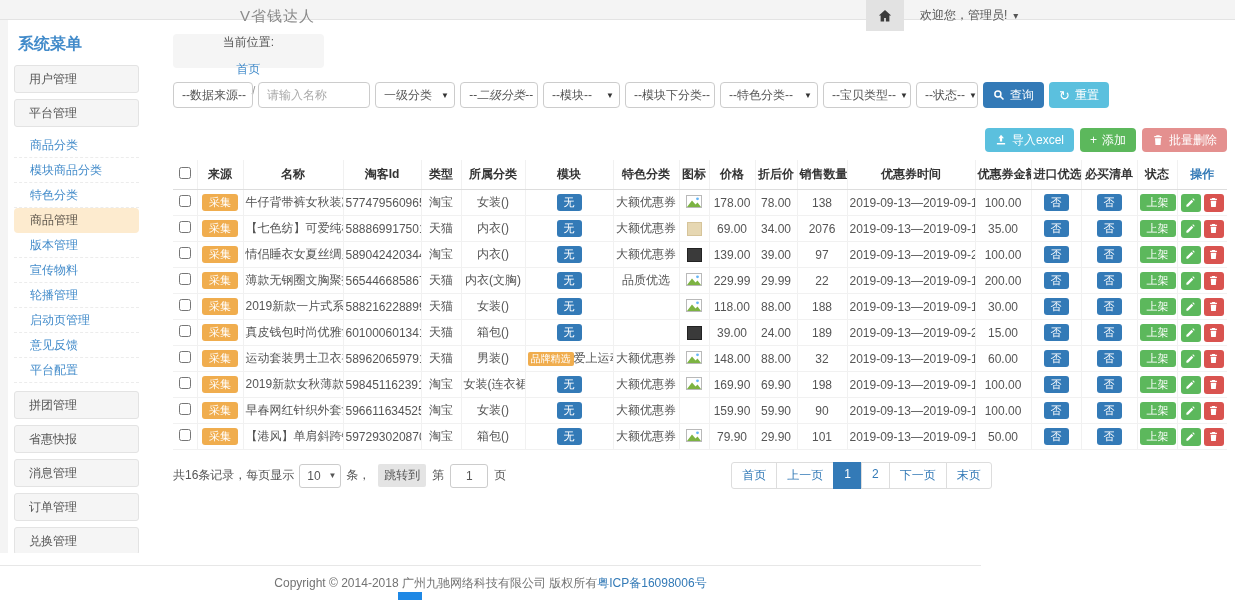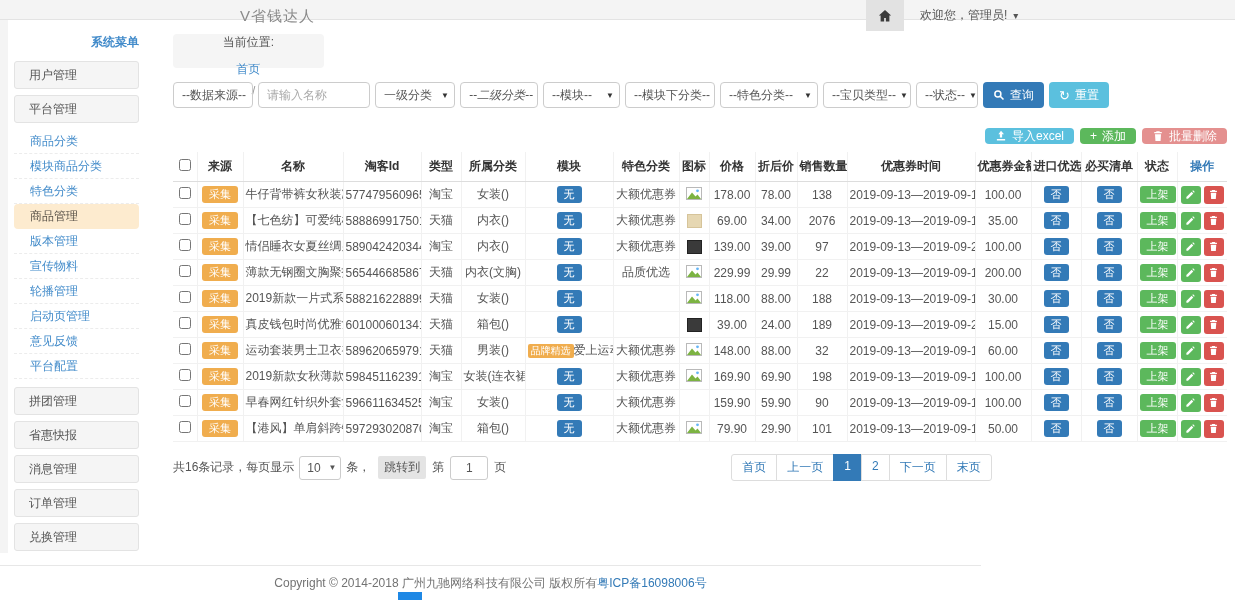--- a/index.html
+++ b/index.html
@@ -13,21 +13,21 @@
   .app-title { position:absolute; left:240px; top:0; line-height:31px; color:#8a8a8a; font-size:15px; letter-spacing:1px; }
   .header-right { position:absolute; left:866px; top:0; height:31px; display:flex; align-items:center; }
   .home-box { width:38px; height:31px; background:#e2e2e2; display:flex; align-items:center; justify-content:center; cursor:pointer; }
   .home-box svg { width:14px; height:14px; fill:#3b3b3b; }
   .welcome { padding:0 6px 0 16px; color:#555; cursor:pointer; }
   .caret-down { color:#555; font-size:10px; cursor:pointer; }
   
   .layout { display:flex; height:533px; }
   .side-col { width:190px; background:#f4f4f4; padding-left:8px; overflow:hidden; }
   .side-inner { background:#fff; height:100%; padding:0 6px; }
-  .side-title { color:#428bca; font-size:12px; font-weight:bold; padding:14px 0 10px 4px;text-align:right; }
+  .side-title { color:#428bca; font-size:16px; font-weight:bold; padding:14px 0 10px 4px; }
   .side-group { height:28px; line-height:27px; background:#f5f5f5; border:1px solid #e3e3e3; border-radius:3px;
     color:#555; padding-left:14px; margin-bottom:6px; cursor:pointer; }
   .side-sub { margin:2px 0 8px; }
   .side-sub-item { height:25px; line-height:24px; padding-left:16px; color:#428bca; border-bottom:1px dashed #ececec; cursor:pointer; }
   .side-sub-item.active { background:#fdebcf; border-radius:4px; border-bottom-color:transparent; color:#5a5349; }
   .main-col { flex:1; padding:14px 8px 0 28px; position:relative; }
   
   .breadcrumb { display:inline-flex; align-items:center; gap:5px; background:#f5f5f5; border-radius:4px;
     height:34px; padding:0 15px; color:#555;flex-direction:column; }
   .breadcrumb svg { width:12px; height:12px; fill:#333; }
@@ -45,21 +45,21 @@
   .btn { border:none; border-radius:4px; height:26px; color:#fff; font-size:12px; display:inline-flex;
     align-items:center; gap:5px; padding:0 10px; cursor:pointer; white-space:nowrap; flex:none; }
   .btn svg { width:12px; height:12px; fill:#fff; }
   .btn-primary { background:#337ab7; }
   .btn-info { background:#5bc0de; }
   .btn-success { background:#5cb85c; }
   .btn-danger-soft { background:#e4908f; }
   .btn .ref-glyph { font-size:13px; line-height:1; }
   
   .action-row { display:flex; justify-content:flex-end; gap:6px; margin-top:20px; }
-  .action-row .btn { height:16px; }
+  .action-row .btn { height:24px; }
   
   table.grid { width:100%; border-collapse:collapse; table-layout:fixed; margin-top:8px; font-size:12px; }
   .grid th { font-weight:bold; color:#333; padding:6px 2px; border-bottom:1px solid #ddd; white-space:nowrap; overflow:hidden; }
   .grid th, .grid td { border-left:1px solid #f1f1f1; text-align:center; }
   .grid th:first-child, .grid td:first-child { border-left:none; }
   .grid td { padding:3px 2px; border-bottom:1px solid #f1f1f1; color:#555; white-space:nowrap; overflow:hidden; height:26px; }
   .grid th.op-col { color:#337ab7; }
   .badge { display:inline-block; color:#fff; border-radius:3px; padding:2px 7px; font-size:11px; line-height:1.2; }
   .badge-orange { background:#f0ad4e; }
   .badge-blue { background:#337ab7; cursor:pointer; }

